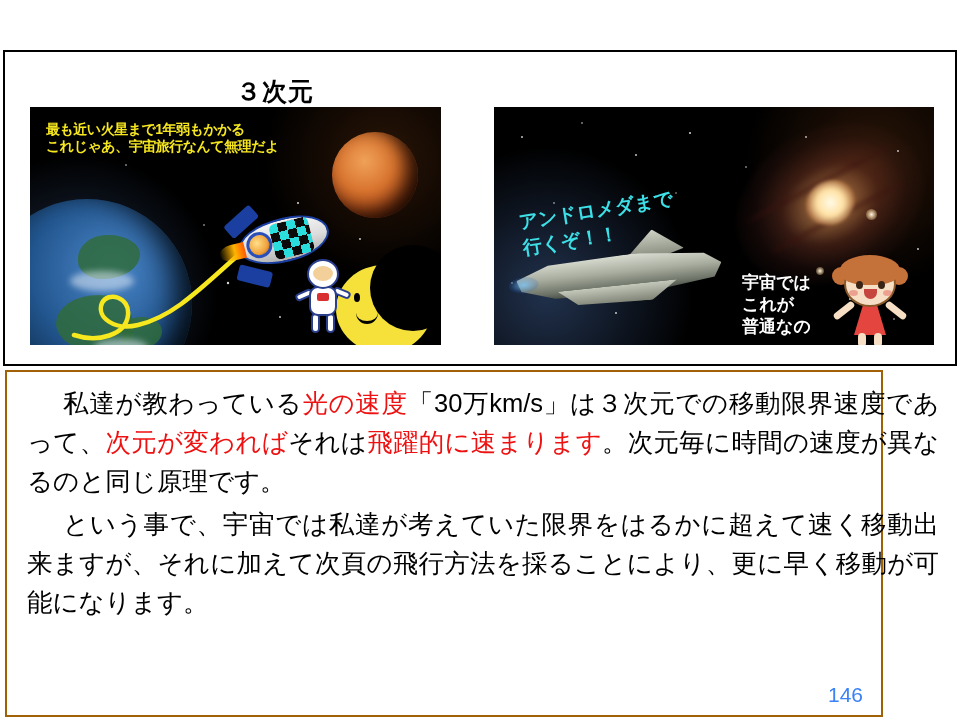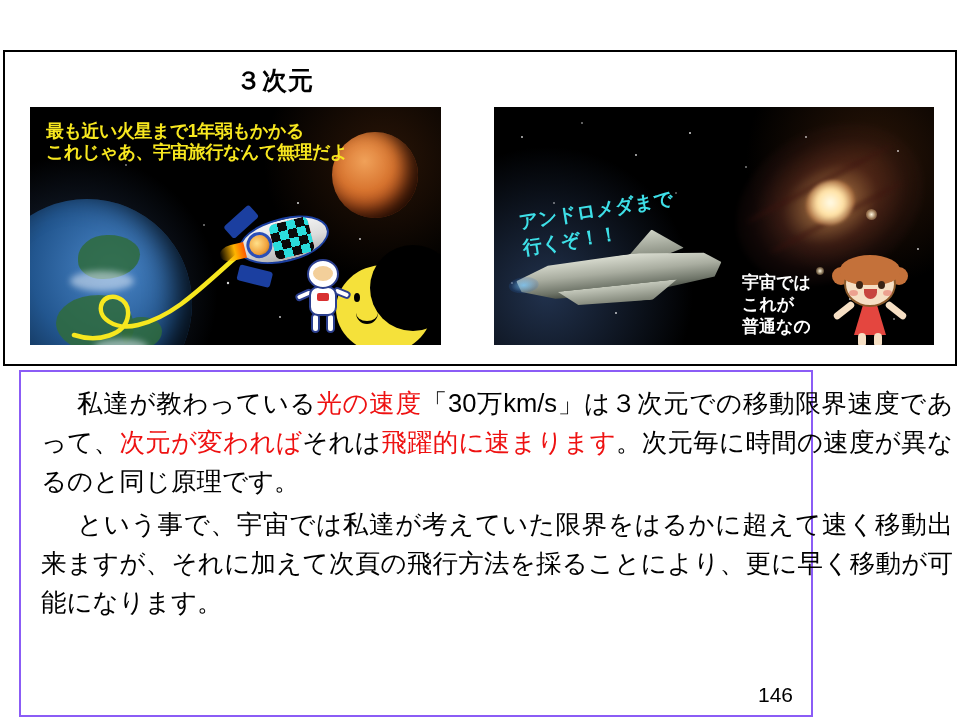--- a/index.html
+++ b/index.html
@@ -63,20 +63,21 @@
     box-sizing: border-box;
     background: #ffffff;
   }
 
   
   .col-heading {
     position: absolute;
     font-size: 25px;
     font-weight: bold;
     white-space: nowrap;
+    margin-top: 11px;
   }
   #heading-3d {
     left: 140px; top: 12px;
     width: 260px;
     text-align: center;
     color: #000000;
     letter-spacing: 1px;
   }
   #heading-hd {
     left: 600px; top: 6px;
@@ -430,21 +431,21 @@
   
   .caption {
     position: absolute;
     font-weight: bold;
     white-space: pre-line;
     line-height: 1.18;
   }
   #cap-mars {
     left: 16px; top: 14px;
     color: #f7e71f;
-    font-size: 18px;
+    font-size: 14px;
     letter-spacing: -0.5px;
   }
   #cap-moon {
     left: 324px; top: 117px;
     color: #f7e71f;
     font-size: 19px;
     line-height: 1.3;
   }
   #cap-andromeda {
     left: 23px; top: 103px;
@@ -457,23 +458,23 @@
   #cap-normal {
     left: 248px; top: 165px;
     color: #ffffff;
     font-size: 17px;
     line-height: 1.28;
   }
 
   
   #body-region {
     position: absolute;
-    left: 19px; top: 370px;
-    width: 794px; height: 347px;
-    border: 2px solid #8b5cf6;
+    left: 5px; top: 370px;
+    width: 878px; height: 347px;
+    border: 2px solid #a16207;
     box-sizing: border-box;
     background: #ffffff;
   }
   #body-text {
     position: absolute;
     left: 20px; top: 12px;
     width: 912px;
     color: #000000;
     font-size: 25.5px;
     line-height: 39px;
@@ -484,21 +485,21 @@
     margin: 0 0 4px 0;
     text-indent: 36px;
     text-align: justify;
     text-justify: inter-character;
   }
   .hl-red { color: #ee1111; }
 
   #page-number {
     position: absolute;
     right: 18px; bottom: 8px;
-    color: #000000;
+    color: #3b82f6;
     font-size: 21px;
   }
 </style>
 </head>
 <body>
 
 <div id="slide">
 
 
   <div id="upper-region">

